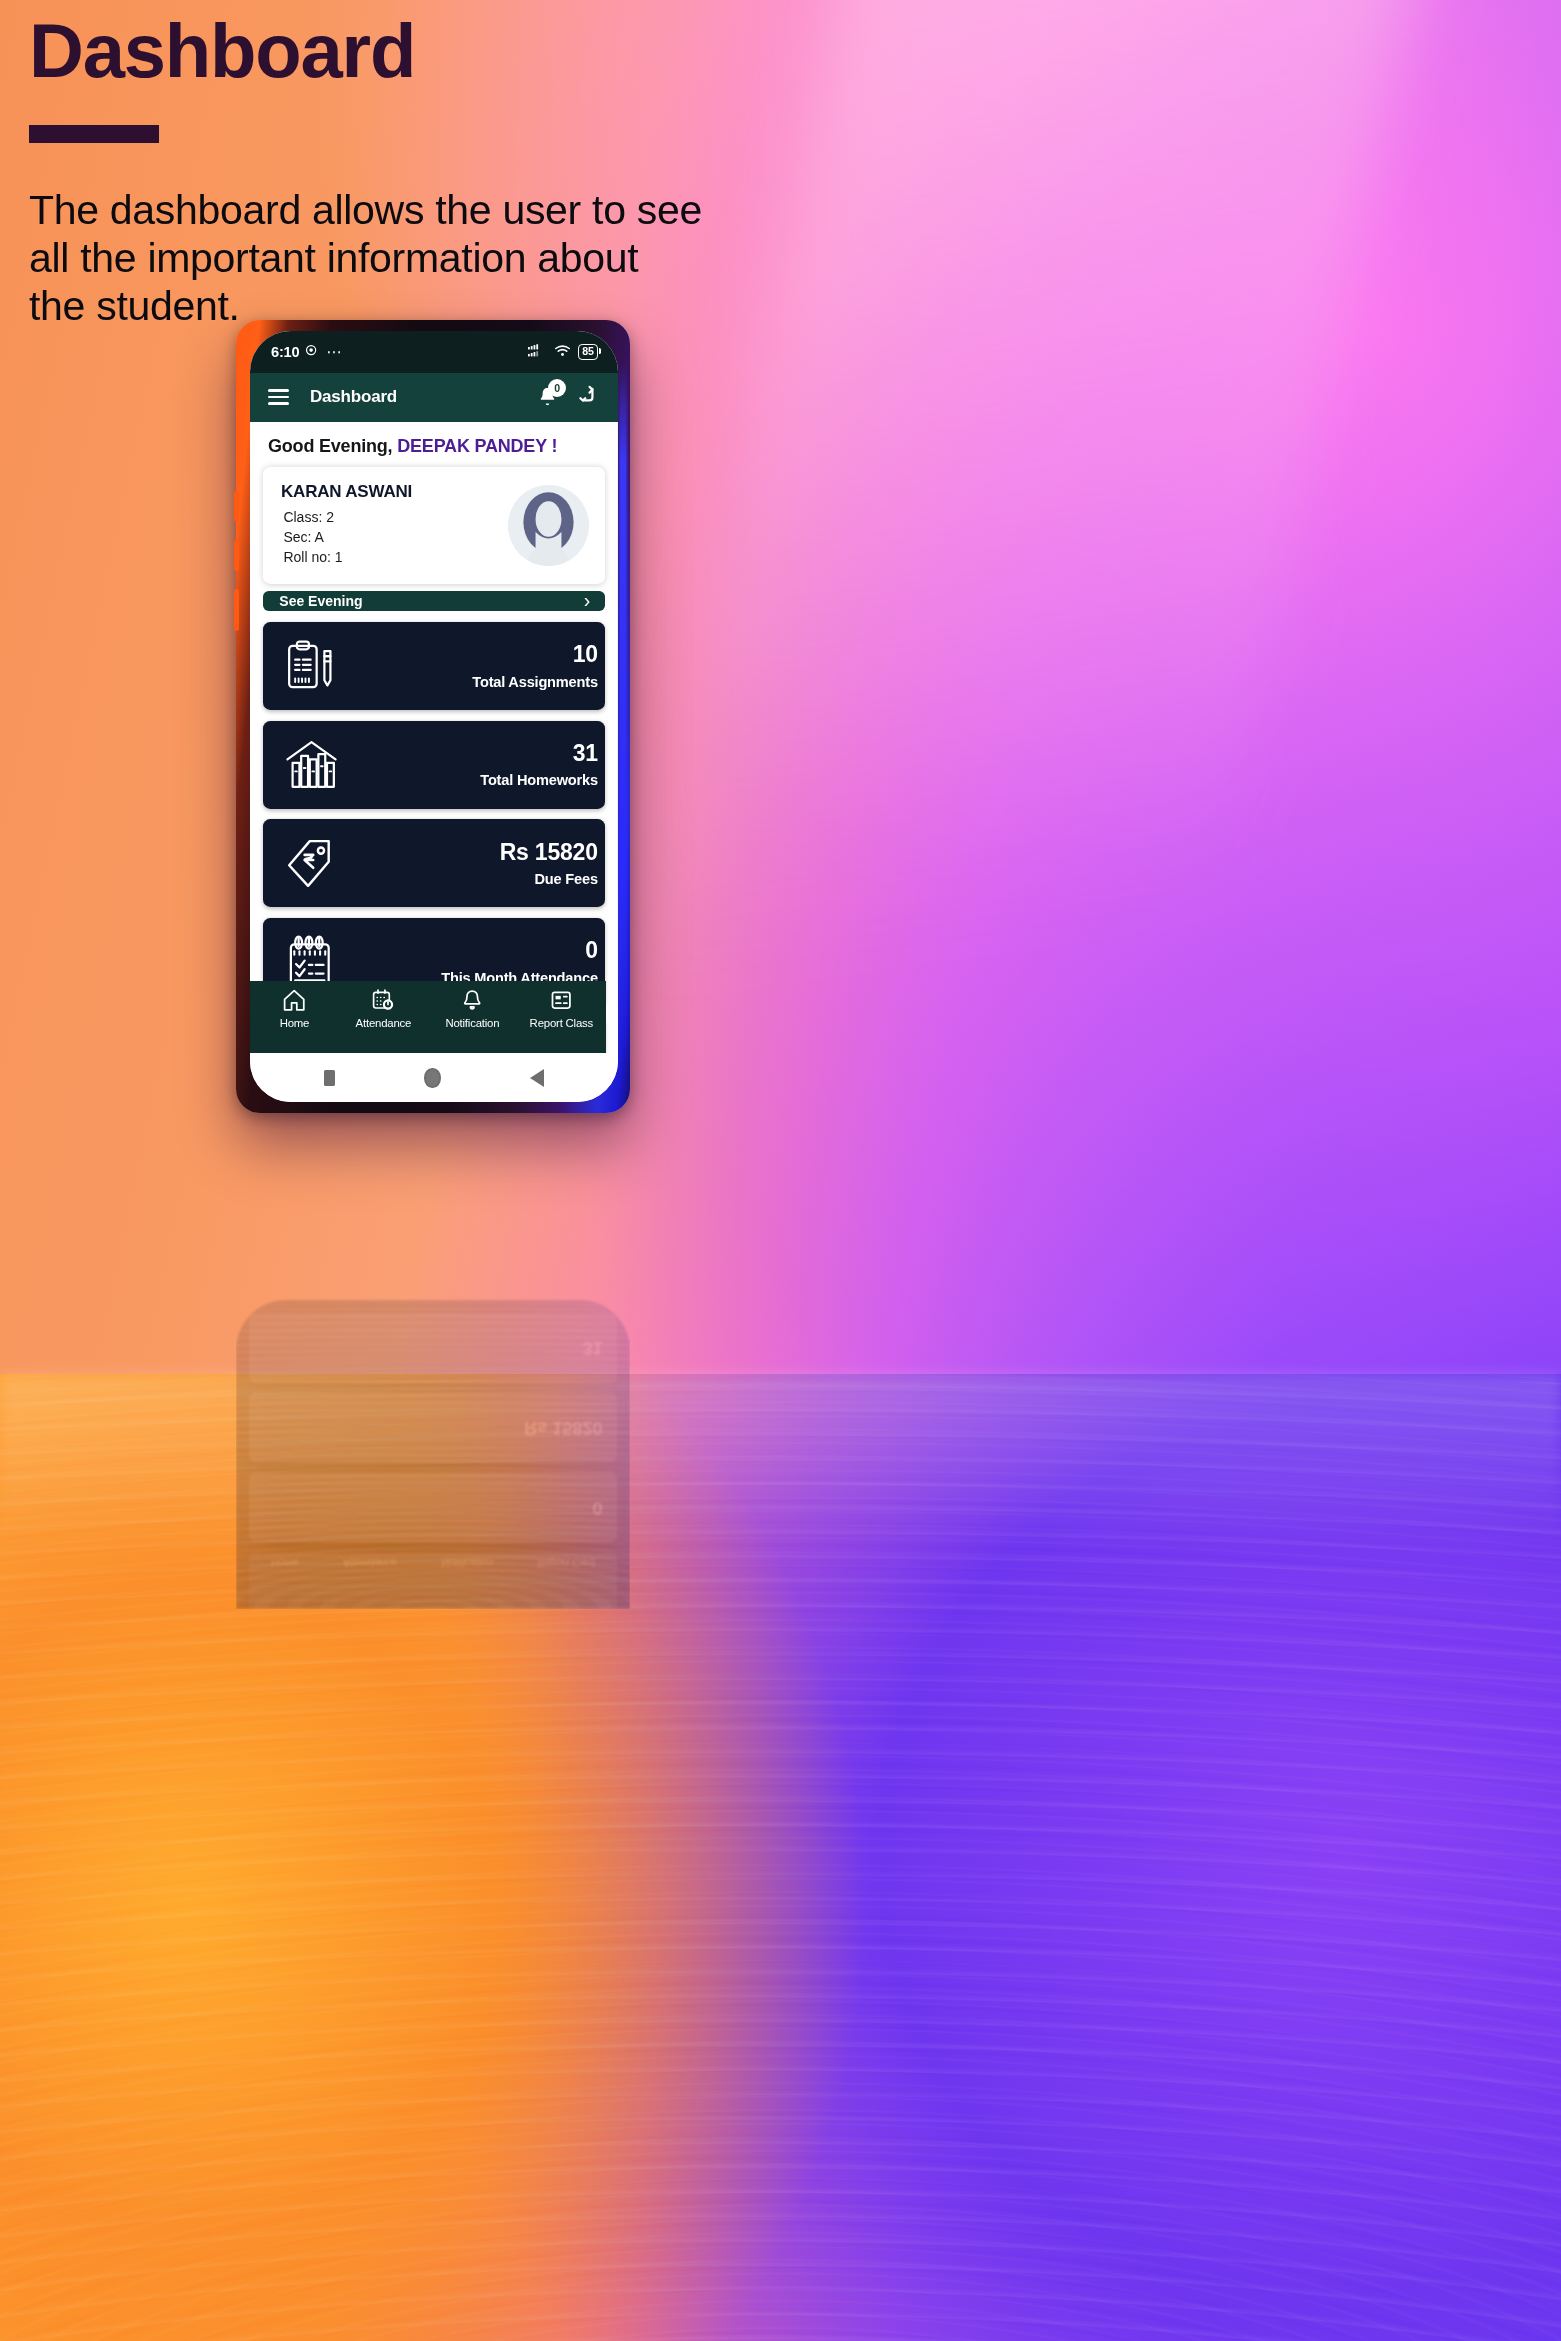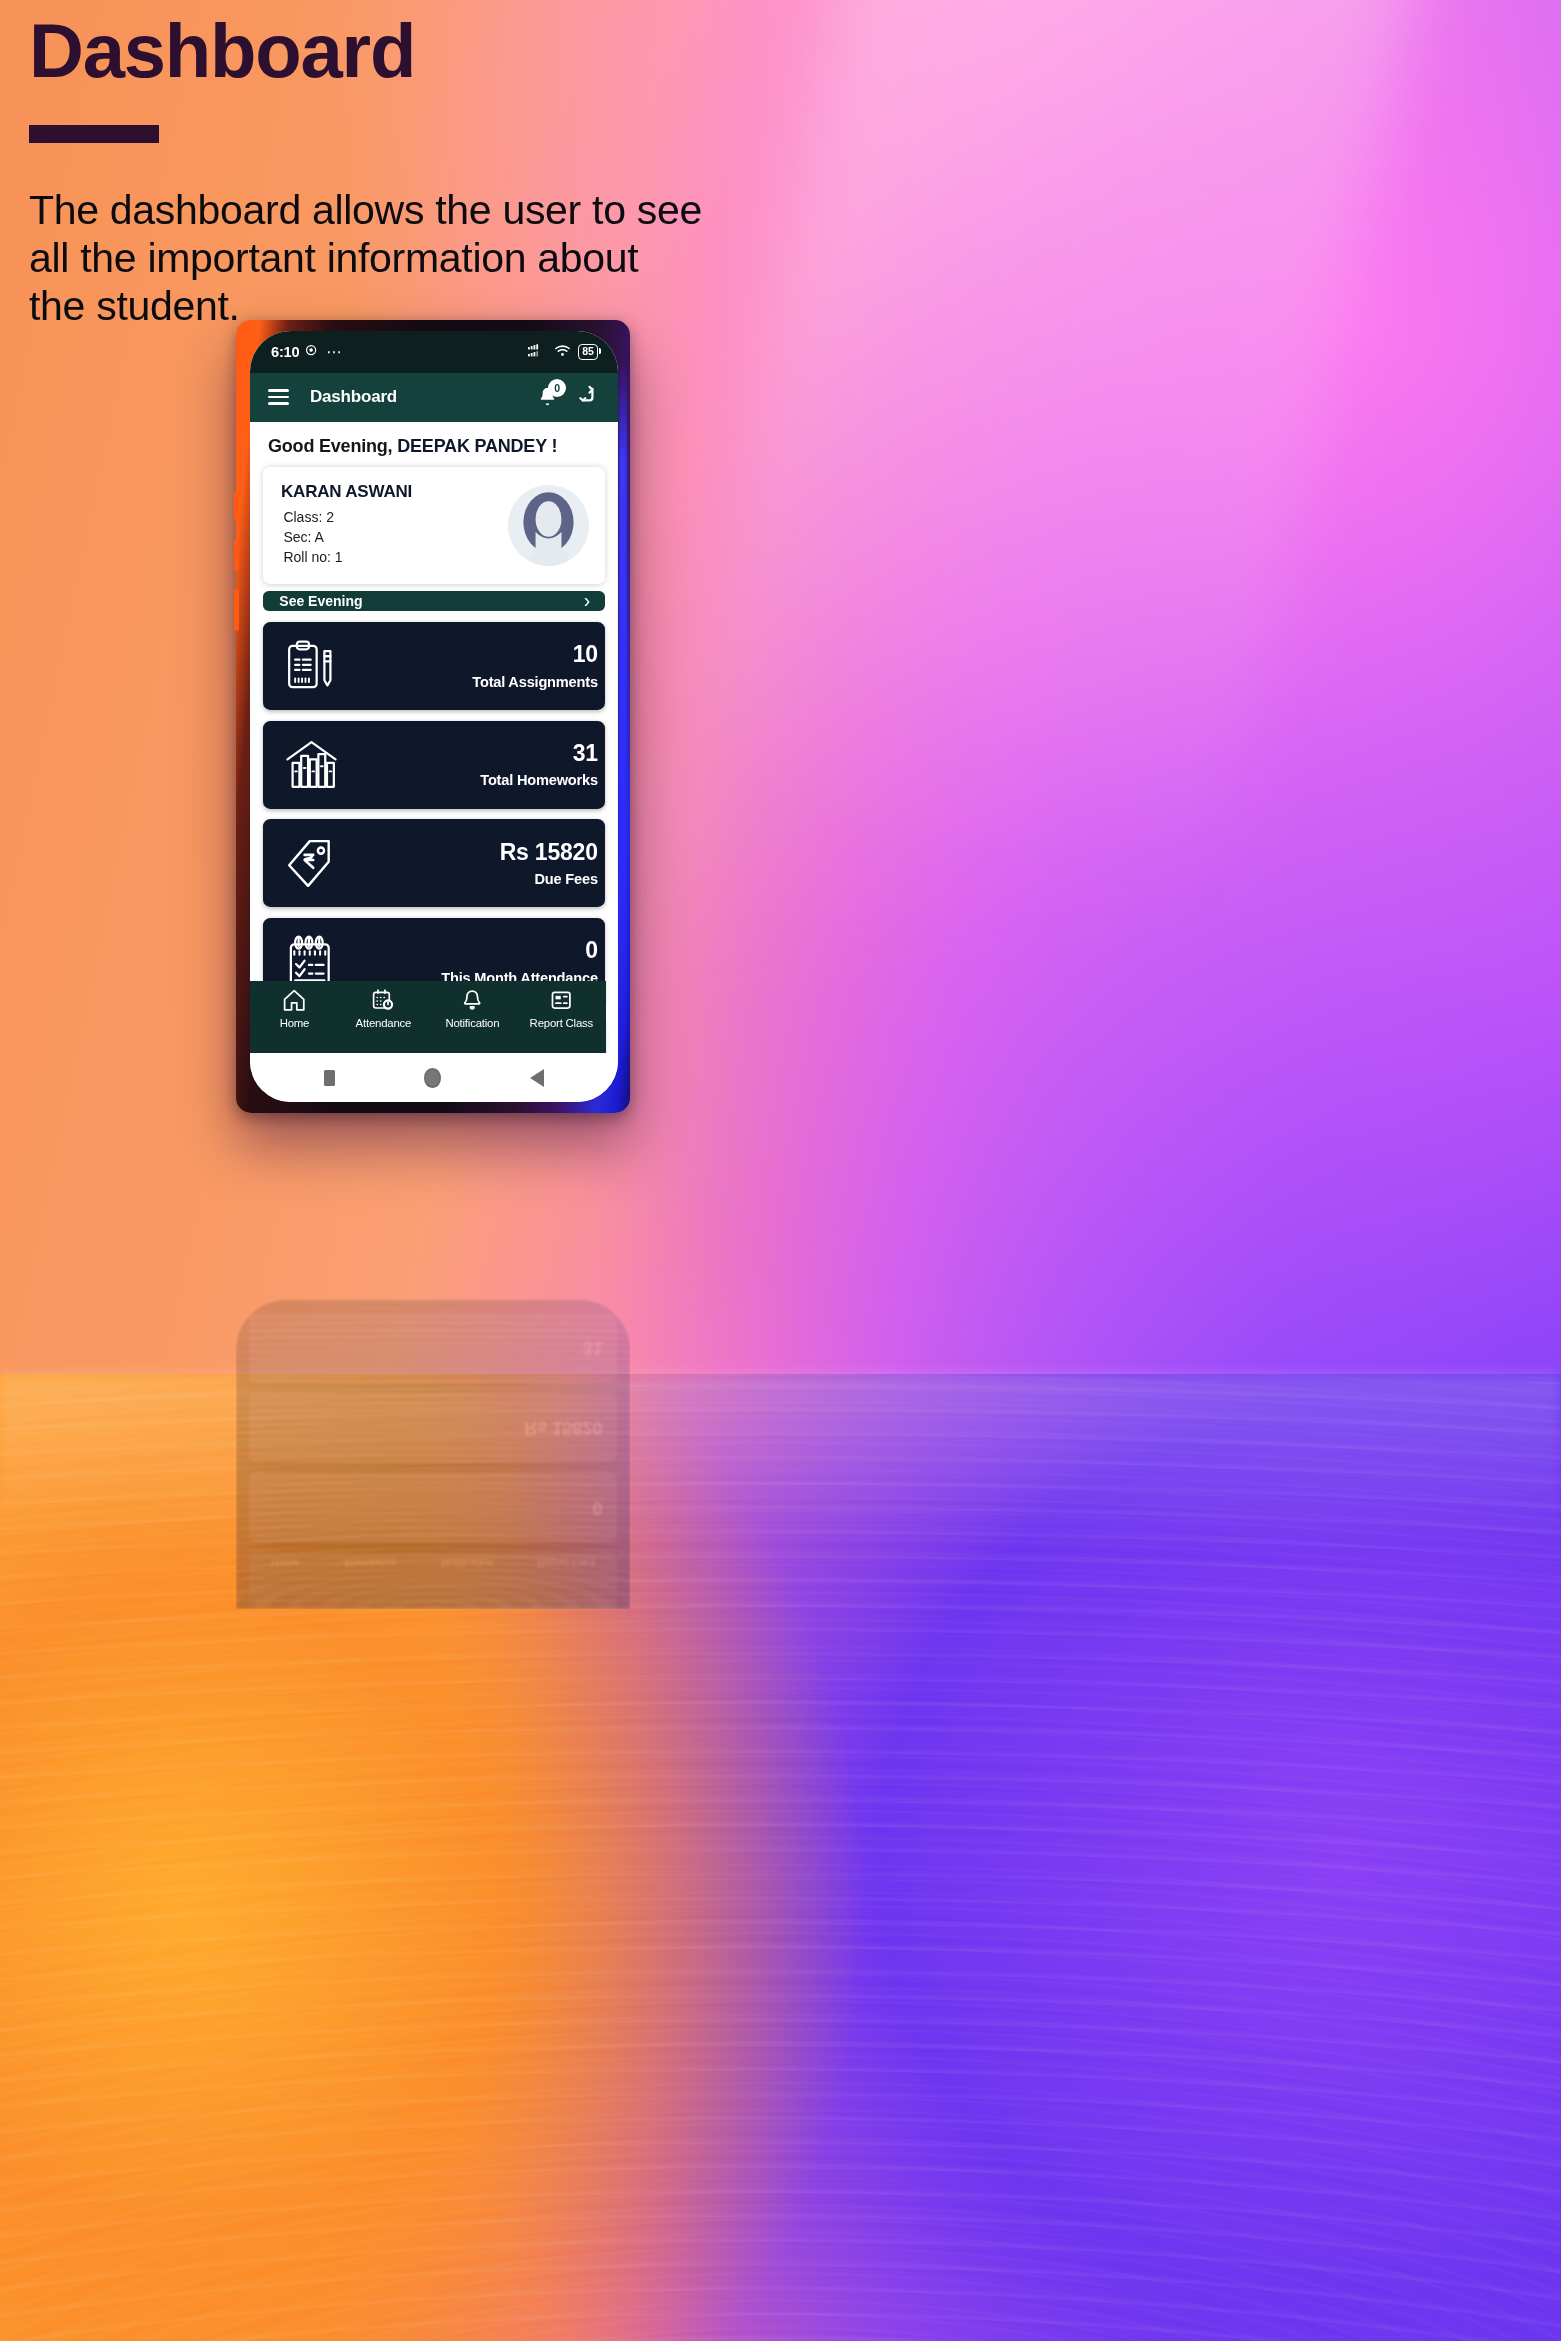--- a/index.html
+++ b/index.html
@@ -101,21 +101,21 @@
     letter-spacing: -0.3px;
     max-width: 675px;
   }
 
   
   .phone-wrap { position: absolute; left: 236px; top: 320px; width: 394px; z-index: 8; }
 
   .phone {
     position: relative;
     width: 394px; height: 793px;
-    border-radius: 15px;
+    border-radius: 24px;
     background: linear-gradient(96deg, #ff5a14 0%, #ff5f17 5%, #6d1f14 11%, #2a0d12 20%, #130a12 40%, #150b18 62%, #2a1030 76%, #3b1368 85%, #2a2bd8 93%, #1c1ad2 97%, #130e70 100%);
     box-shadow:
       0 33px 57px rgba(40,0,60,0.45),
       0 4.9px 14.6px rgba(0,0,0,0.35);
     padding: 10.6px 12.2px 10.6px 14px;
   }
   .phone::after {
     
     content: "";
     position: absolute; right: 3.3px; top: 42px; bottom: 47px; width: 7.3px;
@@ -189,21 +189,21 @@
     position: relative;
     display: flex; flex-direction: column;
   }
 
   .greeting {
     padding: 14px 16.3px 10.6px 18px;
     font-size: 18px; font-weight: 700; color: #15151a;
     letter-spacing: -0.2px;
     white-space: nowrap;
   }
-  .greeting .name { color: #0f172a; text-align: center; }
+  .greeting .name { color: #4c1d95; text-align: center; }
 
   .student-card {
     margin: 0 13px;
     background: #fff;
     border-radius: 7.3px;
     box-shadow: 0 0.8px 6.5px rgba(0,0,0,0.18);
     padding: 14.6px 16.3px 14.6px 18px;
     display: flex; align-items: center;
   }
   .student-info { flex: 1 1 auto; }

